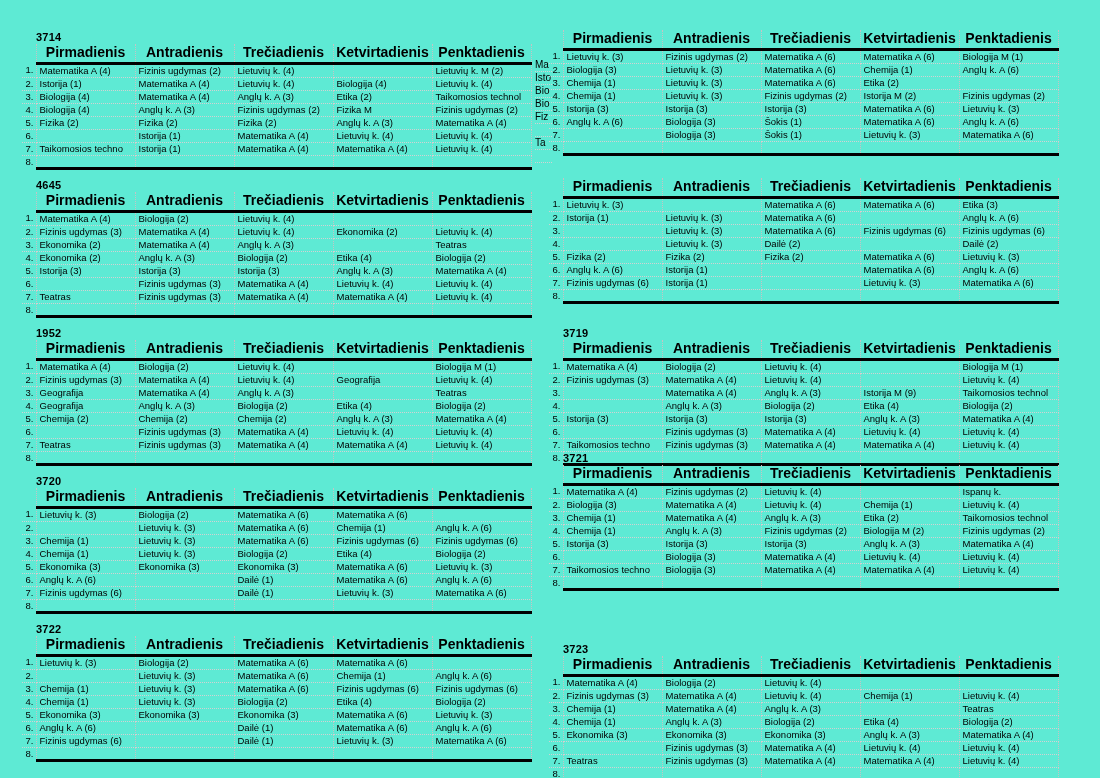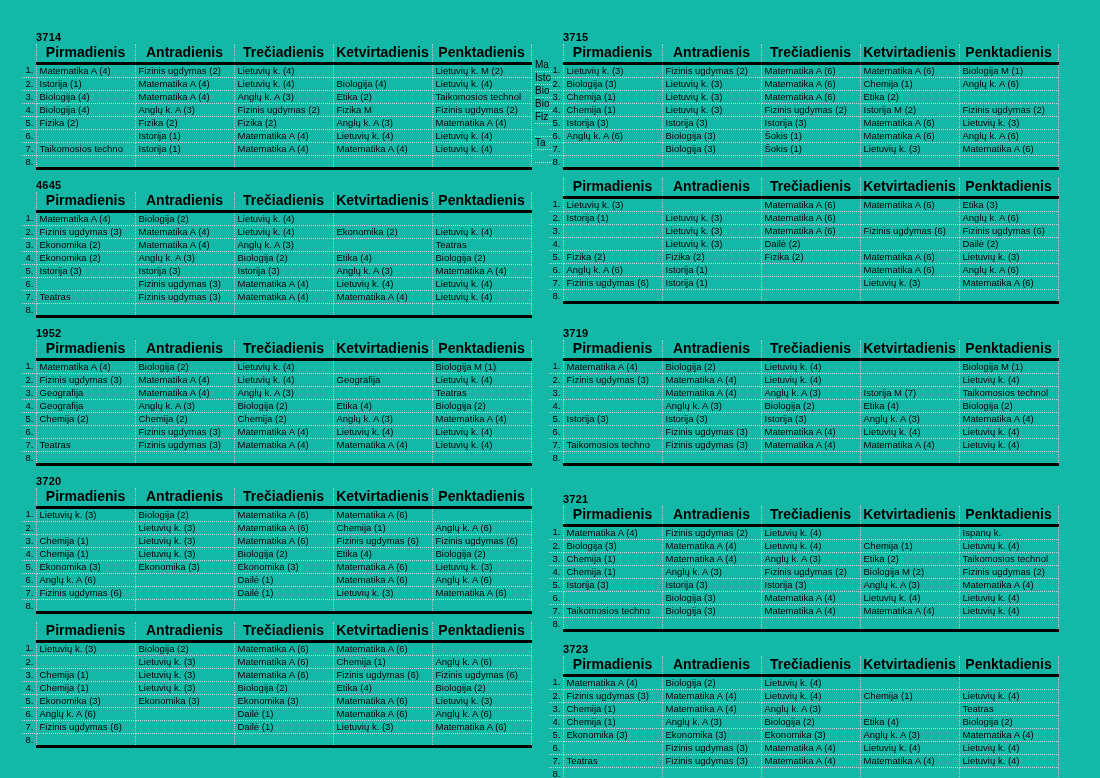--- a/index.html
+++ b/index.html
@@ -1,19 +1,19 @@
 <!DOCTYPE html>
 <html><head>
 <meta charset="utf-8">
 <style>
   * { margin:0; padding:0; box-sizing:border-box; }
   html,body { background:#ffffff; }
   body { width:1100px; height:778px; overflow:hidden;
          font-family:"Liberation Sans", sans-serif; color:#000; }
-  #sheet { position:relative; width:1100px; height:778px; background:#14b8a6; }
+  #sheet { position:relative; width:1100px; height:778px; background:#5eead4; }
 
   .block { position:absolute; width:509px; }
   .clabel { font-weight:bold; font-size:11px; line-height:14px; height:14px;
             margin-left:14px; letter-spacing:0.2px; }
 
   table.tt { border-collapse:collapse; table-layout:fixed; width:509px; }
   .tt col.numcol  { width:14px; }
   .tt col.daycol  { width:99px; }
 
   .tt th { font-weight:bold; font-size:14px; height:15px; text-align:center;
@@ -130,21 +130,20 @@
         <div class="frag">Isto</div>
         <div class="frag">Bio</div>
         <div class="frag">Bio</div>
         <div class="frag">Fiz</div>
         <div class="frag"></div>
         <div class="frag">Ta</div>
         <div class="frag"></div>
       </div>
     </div>
     <div class="block" style="left: 549px; top: 30px;">
-      <div class="clabel">3715</div>
       <table class="tt">
         <colgroup>
           <col class="numcol">
           <col class="daycol">
           <col class="daycol">
           <col class="daycol">
           <col class="daycol">
           <col class="daycol">
         </colgroup>
         <thead>
@@ -527,21 +526,21 @@
             <td>Matematika A (4)</td>
             <td>Lietuvių k. (4)</td>
             <td></td>
             <td>Lietuvių k. (4)</td>
           </tr>
           <tr>
             <td class="num">3.</td>
             <td></td>
             <td>Matematika A (4)</td>
             <td>Anglų k. A (3)</td>
-            <td>Istorija M (7)</td>
+            <td>Istorija M (9)</td>
             <td>Taikomosios technol</td>
           </tr>
           <tr>
             <td class="num">4.</td>
             <td></td>
             <td>Anglų k. A (3)</td>
             <td>Biologija (2)</td>
             <td>Etika (4)</td>
             <td>Biologija (2)</td>
           </tr>
@@ -662,21 +661,21 @@
             <td class="num">8.</td>
             <td></td>
             <td></td>
             <td></td>
             <td></td>
             <td></td>
           </tr>
         </tbody>
       </table>
     </div>
-    <div class="block" style="left: 549px; top: 492px;">
+    <div class="block" style="left: 549px; top: 451px;">
       <div class="clabel">3721</div>
       <table class="tt">
         <colgroup>
           <col class="numcol">
           <col class="daycol">
           <col class="daycol">
           <col class="daycol">
           <col class="daycol">
           <col class="daycol">
         </colgroup>
@@ -752,20 +751,21 @@
             <td></td>
             <td></td>
             <td></td>
             <td></td>
             <td></td>
           </tr>
         </tbody>
       </table>
     </div>
     <div class="block" style="left: 22px; top: 622px;">
+      <div class="clabel">3722</div>
       <table class="tt">
         <colgroup>
           <col class="numcol">
           <col class="daycol">
           <col class="daycol">
           <col class="daycol">
           <col class="daycol">
           <col class="daycol">
         </colgroup>
         <thead>

